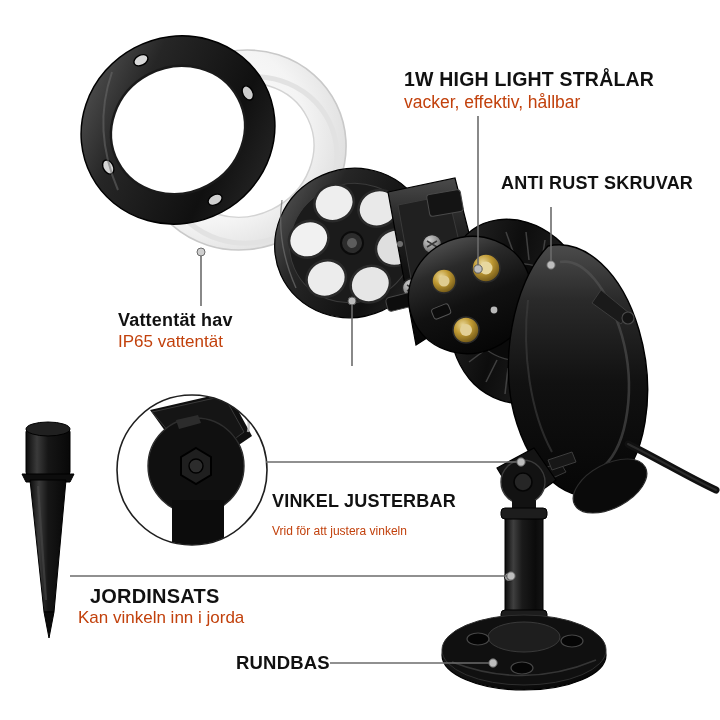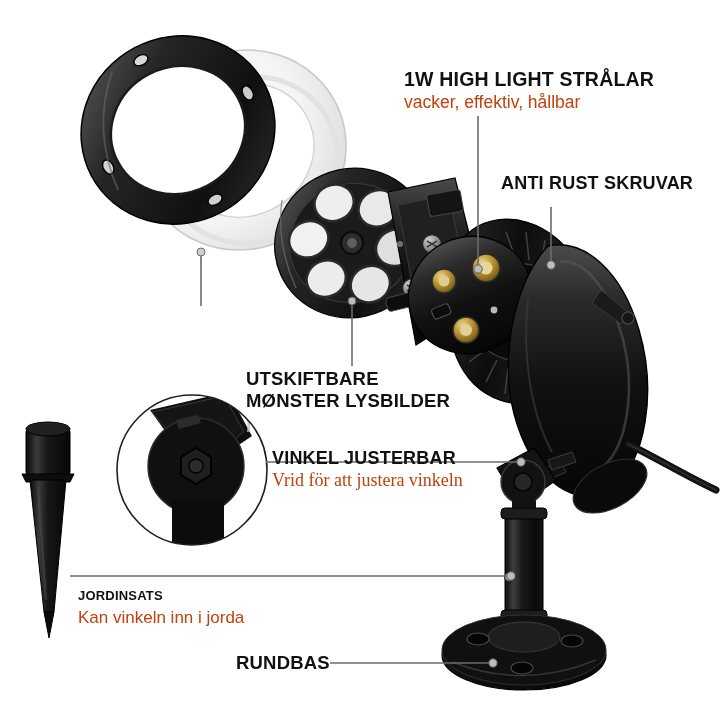--- a/index.html
+++ b/index.html
@@ -34,26 +34,26 @@
   #c-screws .title {font-size:18px;line-height:21px;}
   #c-screws .sub   {font-size:16.5px;line-height:20px;margin-top:1px;}
 
   #c-water        {left:118px; top:310px;}
   #c-water .title {font-size:18px;line-height:21px;}
   #c-water .sub   {font-size:17px;line-height:20px;margin-top:1px;}
 
   #c-slides        {left:246px; top:368px;}
   #c-slides .title {font-size:18.5px;line-height:22px;}
 
-  #c-angle        {left:272px; top:448px;}
+  #c-angle        {left:272px; top:491px;}
   #c-angle .title {font-size:18px;line-height:21px;}
-  #c-angle .sub   {font-size:18px;line-height:20px;margin-top:1px;font-family:Liberation Serif, serif;}
+  #c-angle .sub   {font-size:12px;line-height:20px;margin-top:9px;}
 
   #c-stake        {left:78px; top:585px;}
-  #c-stake .title {font-size:13px;line-height:22px;}
+  #c-stake .title {font-size:20px;line-height:22px;margin-left:12px;}
   #c-stake .sub   {font-size:17px;line-height:20px;margin-top:1px;}
 
   #c-base        {left:236px; top:652px;}
   #c-base .title {font-size:18.5px;line-height:22px;}
 </style>
 </head>
 <body>
 
 <div id="stage">
 
@@ -309,25 +309,25 @@
 
   <div class="callout" id="c-led">
     <div class="title">1W HIGH LIGHT STRÅLAR</div>
     <div class="sub">vacker, effektiv, hållbar</div>
   </div>
 
   <div class="callout" id="c-screws">
     <div class="title">ANTI RUST SKRUVAR</div>
   </div>
 
-
-  <div class="callout" id="c-slides">
-    <div class="title">UTSKIFTBARE</div>
-    <div class="title">MØNSTER LYSBILDER</div>
-  </div>
+  <div class="callout" id="c-water">
+    <div class="title">Vattentät hav</div>
+    <div class="sub">IP65 vattentät</div>
+  </div>
+
 
   <div class="callout" id="c-angle">
     <div class="title">VINKEL JUSTERBAR</div>
     <div class="sub">Vrid för att justera vinkeln</div>
   </div>
 
   <div class="callout" id="c-stake">
     <div class="title">JORDINSATS</div>
     <div class="sub">Kan vinkeln inn i jorda</div>
   </div>

